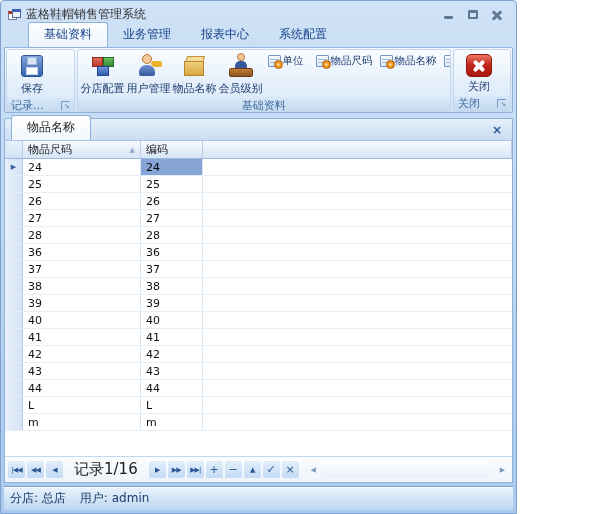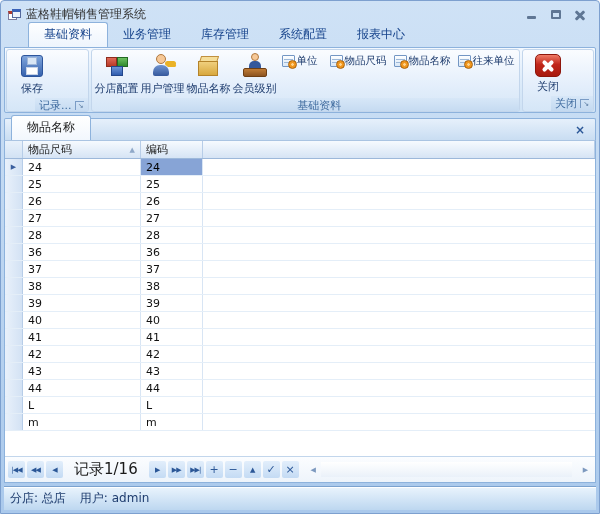--- a/index.html
+++ b/index.html
@@ -1,18 +1,18 @@
 <!DOCTYPE html>
 <html><head>
 <meta charset="utf-8">
 <style>
   html,body{margin:0;padding:0;width:600px;height:514px;overflow:hidden;
     font-family:"DejaVu Sans","Liberation Sans",sans-serif;font-size:11px;color:#222;}
   *{box-sizing:border-box;}
-  .window{width:600px;height:514px;display:flex;flex-direction:column;
+  .window{width:517px;height:514px;display:flex;flex-direction:column;
     background:linear-gradient(#cfe2f6,#aac9ec);border:1px solid #7da0cf;
     border-radius:4px 4px 0 0;padding:3px;justify-content:space-between;}
   
   .titlebar{height:21px;display:flex;align-items:center;padding:0 4px;flex:none;}
   .appicon{width:13px;height:12px;position:relative;margin-right:5px;flex:none;}
   .appicon .w1{position:absolute;left:0;top:2px;width:9px;height:9px;background:#fff;border:1px solid #7c7c9c;border-top:3px solid #b03a2e;}
   .appicon .w2{position:absolute;left:4px;top:0;width:9px;height:9px;background:#eef3fb;border:1px solid #55699c;border-top:3px solid #3a62b8;}
   .title{font-size:12px;color:#333;flex:1;white-space:nowrap;}
   .wbtns{display:flex;gap:8px;align-items:center;padding-right:4px;}
   .wbtn{width:16px;height:14px;position:relative;cursor:default;}
@@ -24,22 +24,22 @@
   .tabrow{height:22px;display:flex;align-items:flex-end;padding-left:24px;flex:none;}
   .rtab{padding:3px 15px 4px;color:#15428b;font-size:12px;cursor:default;white-space:nowrap;}
   .rtab.active{background:linear-gradient(#fdfeff,#eef5fd);border:1px solid #8db2dc;border-bottom:none;
     border-radius:3px 3px 0 0;color:#15428b;}
   
   .ribbon{height:66px;flex:none;display:flex;gap:2px;padding:1px 1px 0;
     background:linear-gradient(#f4f9ff,#dcebfa 55%,#cfe2f5);border:1px solid #8db2dc;border-radius:0 2px 2px 2px;}
   .rgroup{display:flex;flex-direction:column;border:1px solid #c3d6ec;border-radius:3px;
     background:linear-gradient(#fafcff,#e3eefb 60%,#d5e6f7);overflow:hidden;}
   .rgroup .content{flex:1;display:flex;align-items:stretch;padding:1px 2px;}
-  .rgroup .caption{height:15px;flex:none;display:flex;align-items:center;justify-content:center;gap:3px;
-    background:linear-gradient(#d7e7f8,#c3d9f0);color:#3e6a9e;font-size:11px;padding:0 4px;margin-left:28px;}
+  .rgroup .caption{height:15px;flex:none;display:flex;align-items:center;justify-content:center;gap:17px;
+    background:linear-gradient(#d7e7f8,#c3d9f0);color:#3e6a9e;font-size:11px;padding:0 4px;}
   .launcher{width:9px;height:9px;border-top:1px solid #7a9cc6;border-left:1px solid #7a9cc6;
     font-size:7px;line-height:9px;color:#56779e;text-align:right;}
   .bigbtn{display:flex;flex-direction:column;align-items:center;justify-content:flex-end;
     padding:2px 4px 1px;min-width:46px;cursor:default;color:#1e3c6e;}
   .bigbtn .lbl{font-size:11px;white-space:nowrap;margin-top:2px;}
   
   .ic{position:relative;width:26px;height:26px;flex:none;}
   .ic-floppy .a{position:absolute;left:2px;top:2px;right:2px;bottom:2px;background:linear-gradient(#7fa5dc,#3763ae);border:1px solid #2d559c;border-radius:3px;}
   .ic-floppy .b{position:absolute;left:8px;top:4px;width:10px;height:8px;background:#d9e6f5;border:1px solid #9fb6d8;}
   .ic-floppy .c{position:absolute;left:7px;bottom:4px;width:12px;height:8px;background:#fff;border:1px solid #c8d4e8;}
@@ -133,23 +133,22 @@
       <span class="wbtn">
           <span class="g-x1"></span>
           <span class="g-x2"></span>
         </span>
     </span>
   </div>
 
   <div class="tabrow">
     <span class="rtab active">基础资料</span>
     <span class="rtab">业务管理</span>
-    <span class="rtab">库存管理</span>
+    <span class="rtab">报表中心</span>
     <span class="rtab">系统配置</span>
-    <span class="rtab">报表中心</span>
   </div>
 
   <div class="ribbon">
 
     <div class="rgroup">
       <div class="content">
         <div class="bigbtn">
           <span class="ic ic-floppy">
               <span class="a"></span>
               <span class="b"></span>

